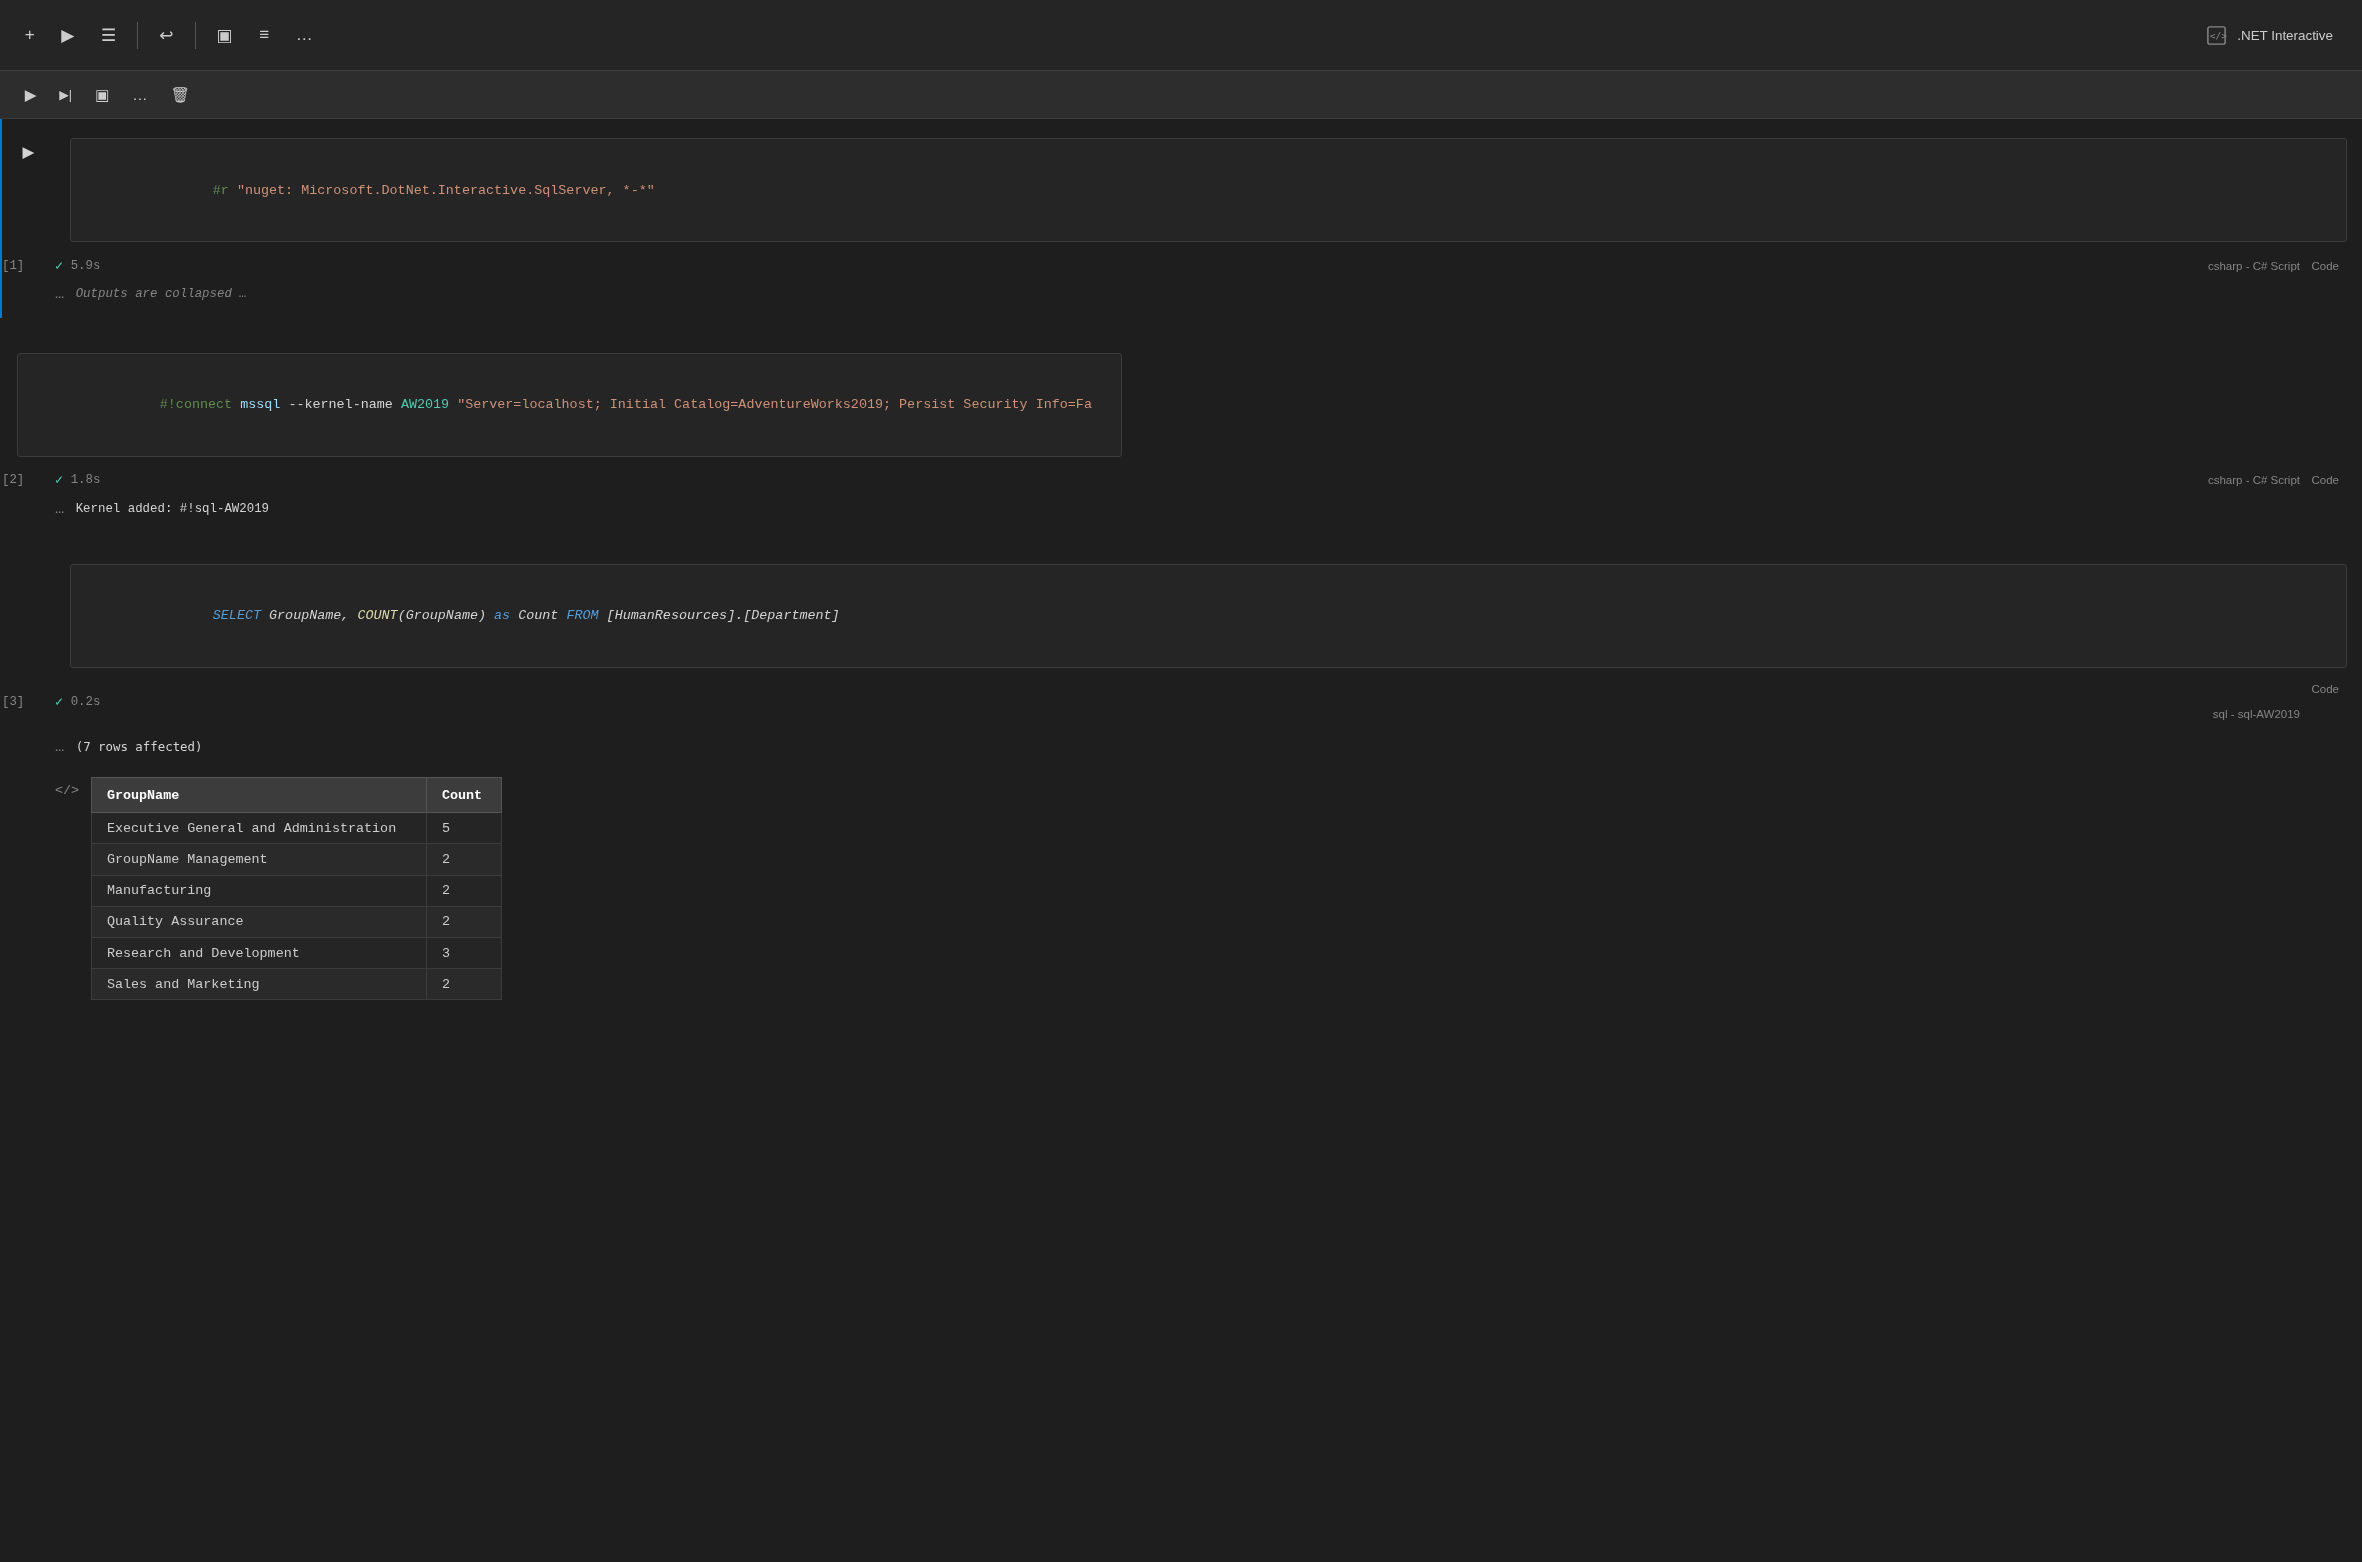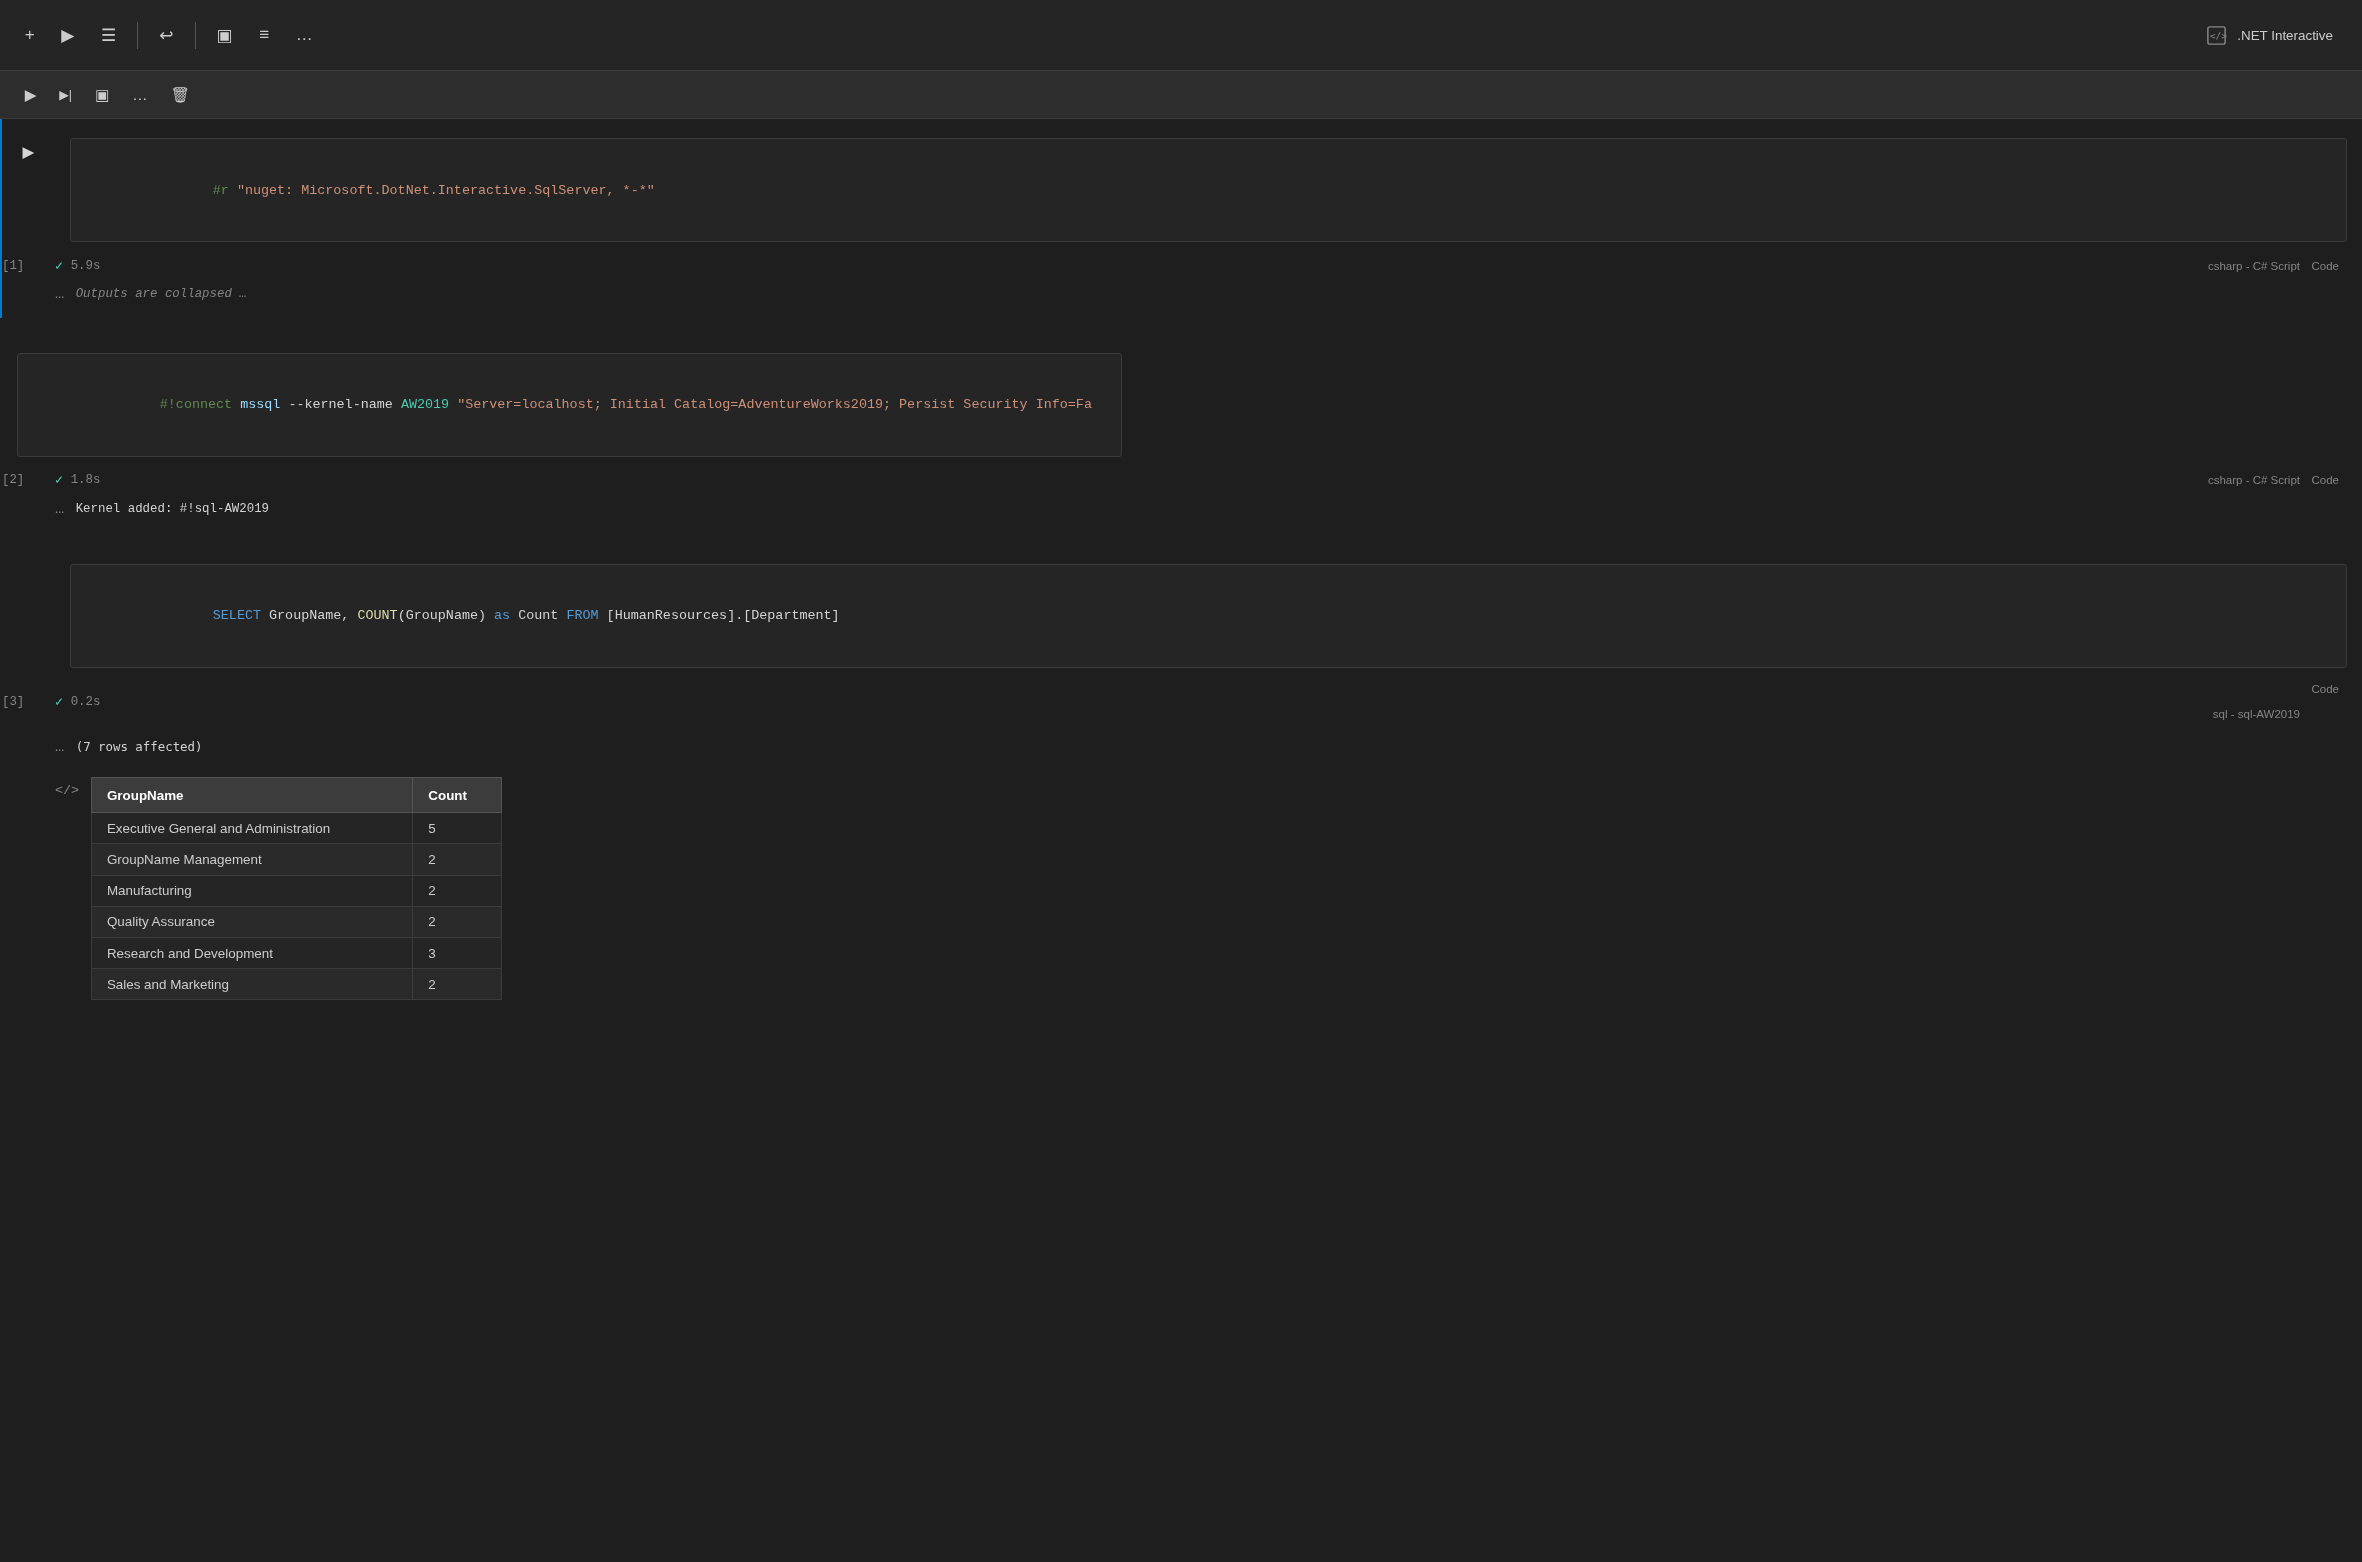--- a/index.html
+++ b/index.html
@@ -149,21 +149,21 @@
     .full-cell-code {
       padding: 19px 29px;
       line-height: 1.7;
     }
 
     
     .result-table {
       border-collapse: collapse;
       margin: 3.8px 0;
       min-width: 411px;
-      font-family: Liberation Sans, sans-serif;
+      font-family: Liberation Mono, monospace;
       font-size: 13.4px;
       border-radius: 6px;
     }
     .result-table th {
       background: #3c3c3c;
       color: #ffffff;
       font-weight: bold;
       padding: 9.6px 15.3px;
       text-align: left;
       border: 1px solid #555;
@@ -345,21 +345,21 @@
 
     <div style="display:flex; align-items:center; padding: 7.6px 0 15.3px 53px;">
       <span style="color:#858585; font-size:15.3px; margin-right:11.5px;">…</span>
       <span style="color:#d4d4d4; font-size:12.4px;">Kernel added: #!sql-AW2019</span>
     </div>
   </div>
 
   <div class="cell-divider"></div>
 
   <div class="cell-container">
-    <div style="display:flex; align-items:flex-start; padding: 7.6px 0 0 0;">
+    <div style="display:flex; align-items:flex-start; padding: 7.6px 0 0 0; font-style: italic;">
       <div style="width:53px; display:flex; justify-content:center; padding-top:3.8px;">
         <div style="width:29px;"></div>
       </div>
       <div style="flex:1; margin-right:0;">
         <div class="full-cell">
           <div class="full-cell-code">
             <div class="code-line">
               <span class="kw-blue">SELECT </span><span class="kw-white">GroupName, </span><span class="kw-yellow">COUNT</span><span class="kw-white">(GroupName) </span><span class="kw-blue">as </span><span class="kw-white">Count </span><span class="kw-blue">FROM </span><span class="kw-white">[HumanResources].[Department]</span>
             </div>
           </div>

